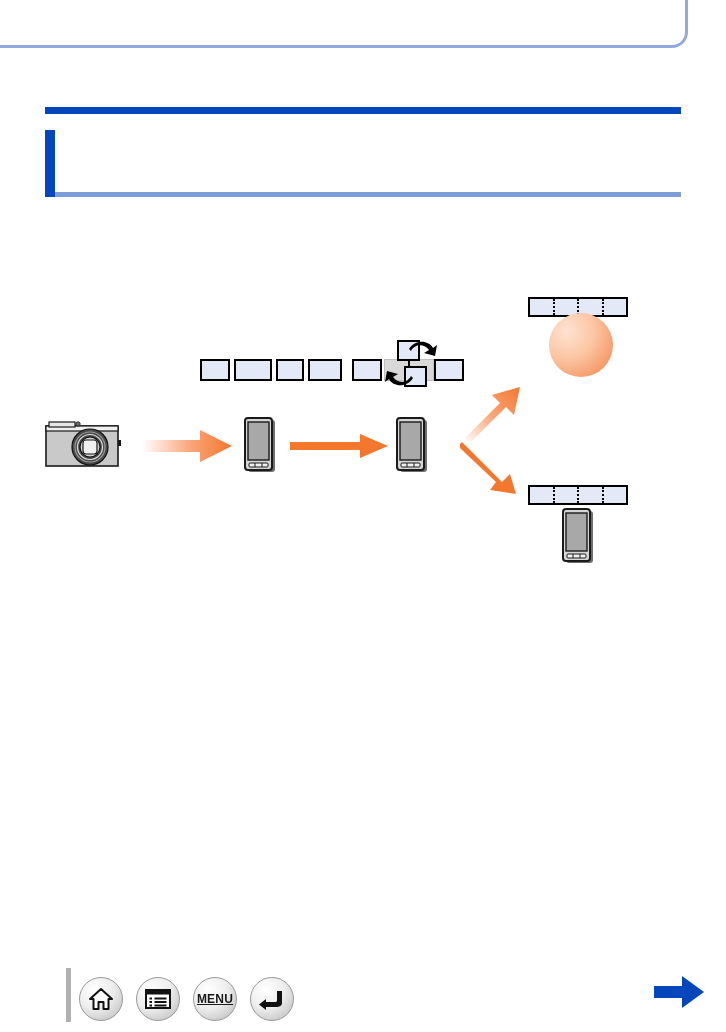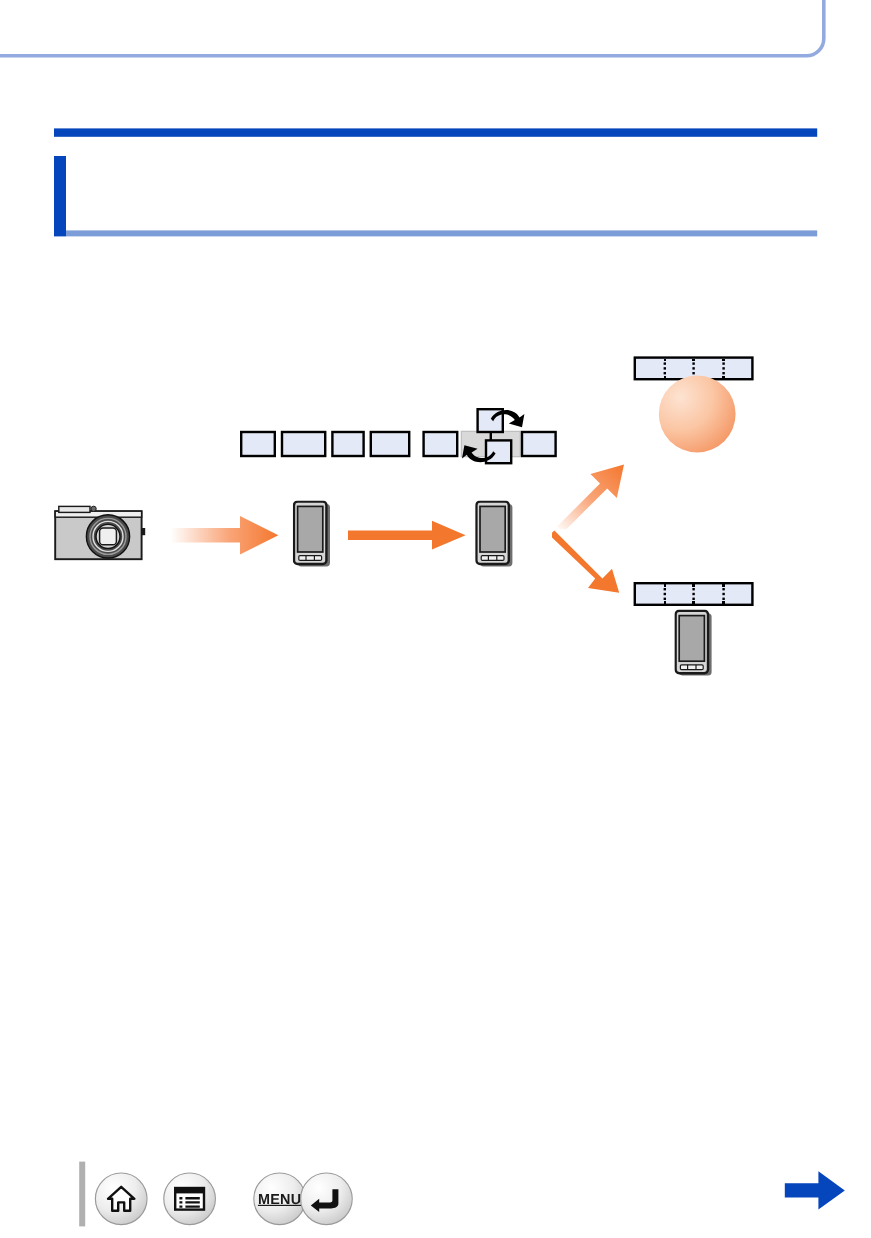--- a/index.html
+++ b/index.html
@@ -171,21 +171,21 @@
     border-radius: 50%;
     background: radial-gradient(circle at 34% 28%, #ffffff 0%, #ededed 46%, #c9c9c9 82%, #a8a8a8 100%);
     border: 1px solid #9a9a9a;
     box-sizing: border-box;
     display: flex;
     align-items: center;
     justify-content: center;
   }
   #nav-home { left: 79px; }
   #nav-contents { left: 136px; }
-  #nav-menu { left: 211px; }
+  #nav-menu { left: 193px; }
   #nav-back { left: 250px; }
   #nav-menu-label {
     font-size: 12px;
     font-weight: bold;
     color: #1a1a1a;
     text-decoration: underline;
     letter-spacing: 0.2px;
   }
   #next-page-arrow { position: absolute; left: 652px; top: 972px; width: 56px; height: 40px; }
 </style>

